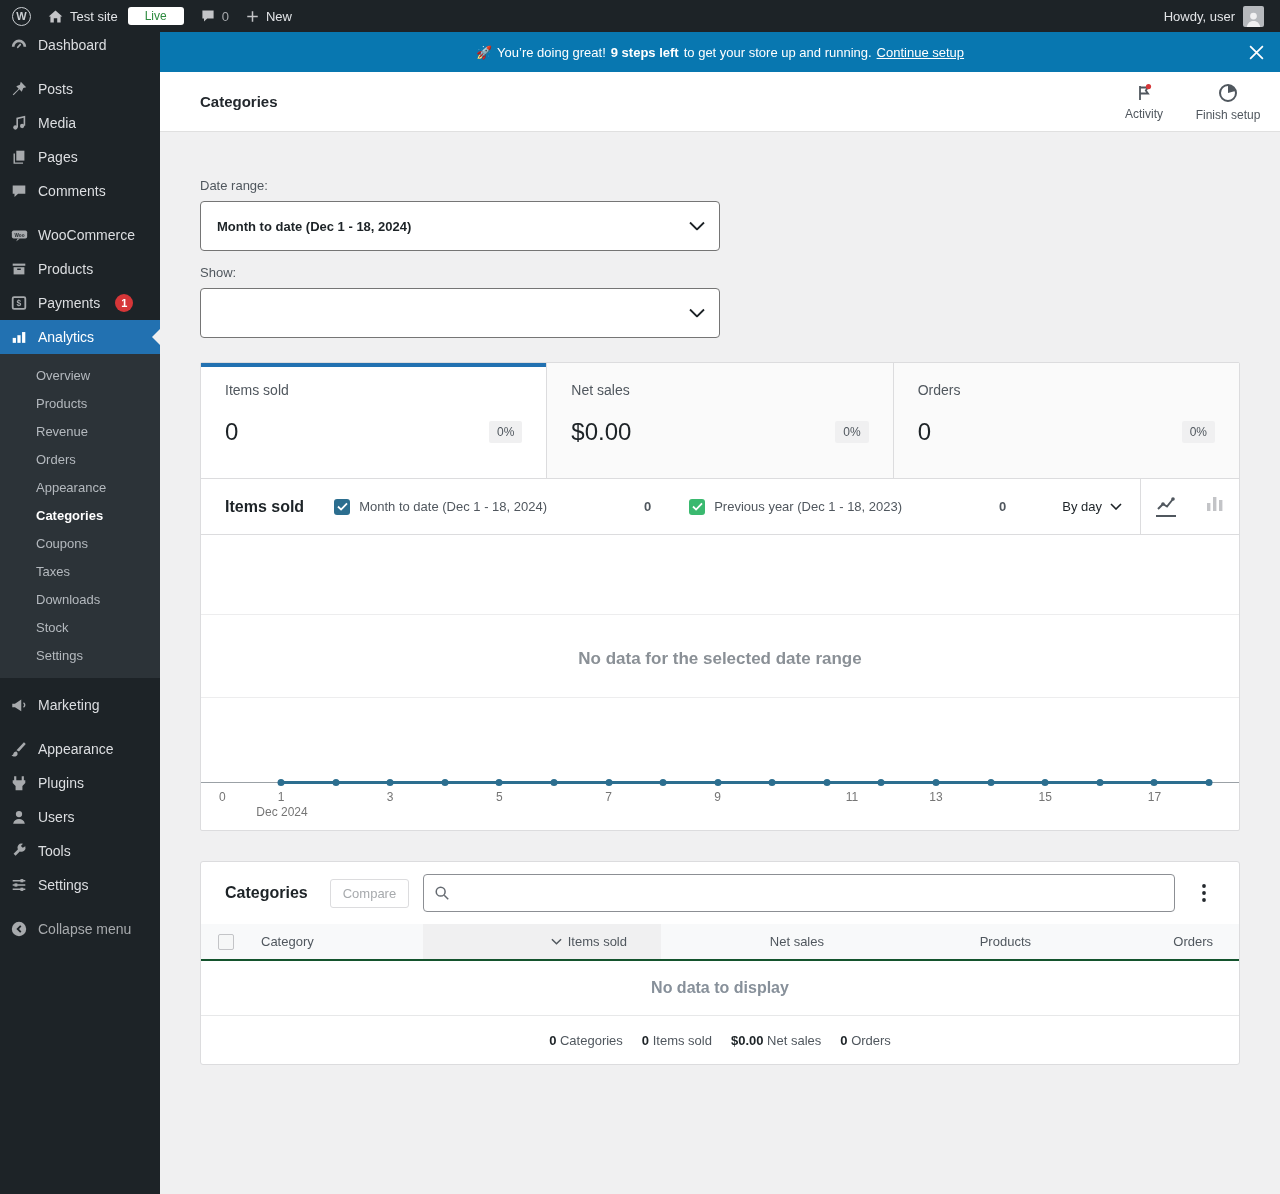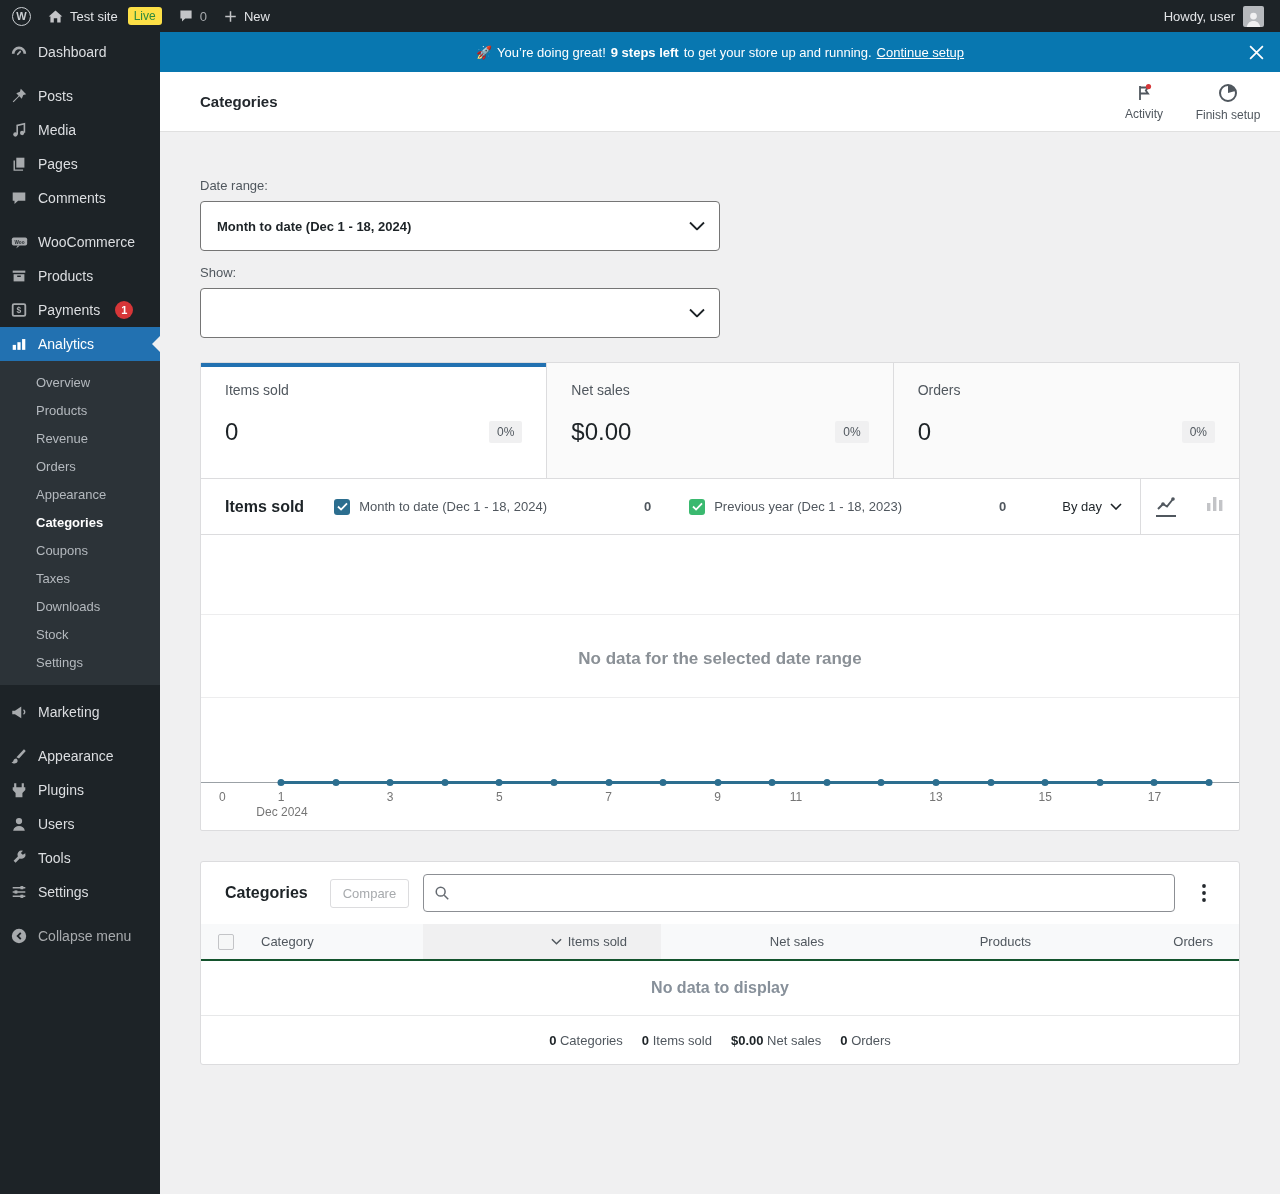--- a/index.html
+++ b/index.html
@@ -4,27 +4,27 @@
 <style>
   * { box-sizing: border-box; }
   html,body { margin:0; padding:0; }
   body { width:1280px; height:1194px; font-family:"Liberation Sans", sans-serif; background:#f0f0f1; position:relative; overflow:hidden; }
 
   
   #admin-bar { position:absolute; top:0; left:0; width:1280px; height:32px; background:#1d2327; display:flex; align-items:center; padding:0 4px; z-index:50; }
   .ab-item { display:flex; align-items:center; gap:6px; padding:0 8px; height:32px; color:#e2e4e7; font-size:13px; cursor:pointer; }
   .ab-item svg, .ab-item .wp-circle { flex:none; }
   .wp-circle { width:19px; height:19px; border:1.5px solid #c9cdd1; border-radius:50%; color:#c9cdd1; font-size:11px; font-weight:bold; display:flex; align-items:center; justify-content:center; }
-  .live-badge { background:#fde047; color:#2c8a3e; font-size:12px; padding:2px 6px; border-radius:3px; margin-left:4px; }
+  .live-badge { background:#ffffff; color:#2c8a3e; font-size:12px; padding:2px 17px; border-radius:3px; margin-left:4px; }
   .ab-count { color:#a7aaad; }
   .ab-right { margin-left:auto; display:flex; align-items:center; gap:8px; padding-right:12px; color:#e2e4e7; font-size:13px; }
   .avatar { width:21px; height:21px; background:#b6b9bd; border-radius:2px; display:flex; align-items:flex-end; justify-content:center; overflow:hidden; }
 
   
-  #sidebar { position:absolute; top:23px; left:0; bottom:0; width:160px; background:#1d2327; padding-top:12px; }
+  #sidebar { position:absolute; top:16px; left:0; bottom:0; width:160px; background:#1d2327; padding-top:12px; }
   .menu-section { margin-top:10px; }
   .menu-section:first-child { margin-top:0; }
   .mi { position:relative; display:flex; align-items:center; height:34px; padding-left:9px; gap:9px; color:#dcdee1; font-size:14px; cursor:pointer; }
   .mi .ico { width:20px; height:20px; display:flex; align-items:center; justify-content:center; color:#a7aaad; }
   .mi.active { background:#2271b1; color:#fff; }
   .mi.active .ico { color:#fff; }
   .mi.active::after { content:""; position:absolute; right:0; top:50%; margin-top:-8px; border:8px solid transparent; border-right-color:#f0f0f1; }
   .mi-badge { margin-left:6px; background:#d63638; color:#fff; border-radius:50%; min-width:18px; height:18px; line-height:18px; text-align:center; font-size:11px; font-weight:bold; }
   .submenu { background:#2c3338; padding:8px 0; }
   .smi { padding:6px 0 6px 36px; font-size:13px; line-height:16px; color:#b4b9be; cursor:pointer; }
@@ -493,21 +493,21 @@
           <div class="dot" style="left: 789.647px; background: rgb(44, 110, 143);"></div>
           <div class="dot" style="left: 844.235px; background: rgb(44, 110, 143);"></div>
           <div class="dot" style="left: 898.824px; background: rgb(44, 110, 143);"></div>
           <div class="dot" style="left: 953.412px; background: rgb(44, 110, 143);"></div>
           <div class="dot" style="left: 1008px; background: rgb(44, 110, 143);"></div>
           <span class="tick" style="left: 80px;">1</span>
           <span class="tick" style="left: 189.176px;">3</span>
           <span class="tick" style="left: 298.353px;">5</span>
           <span class="tick" style="left: 407.529px;">7</span>
           <span class="tick" style="left: 516.706px;">9</span>
-          <span class="tick" style="left: 595px; text-align: right;">11</span>
+          <span class="tick" style="left: 651px; text-align: right;">11</span>
           <span class="tick" style="left: 735.059px;">13</span>
           <span class="tick" style="left: 844.235px;">15</span>
           <span class="tick" style="left: 953.412px;">17</span>
           <span class="y0">0</span>
           <span class="axis-caption" style="left: 81px;">Dec 2024</span>
         </div>
     </div>
 
     <div class="card table-card">
       <div class="tc-head">

